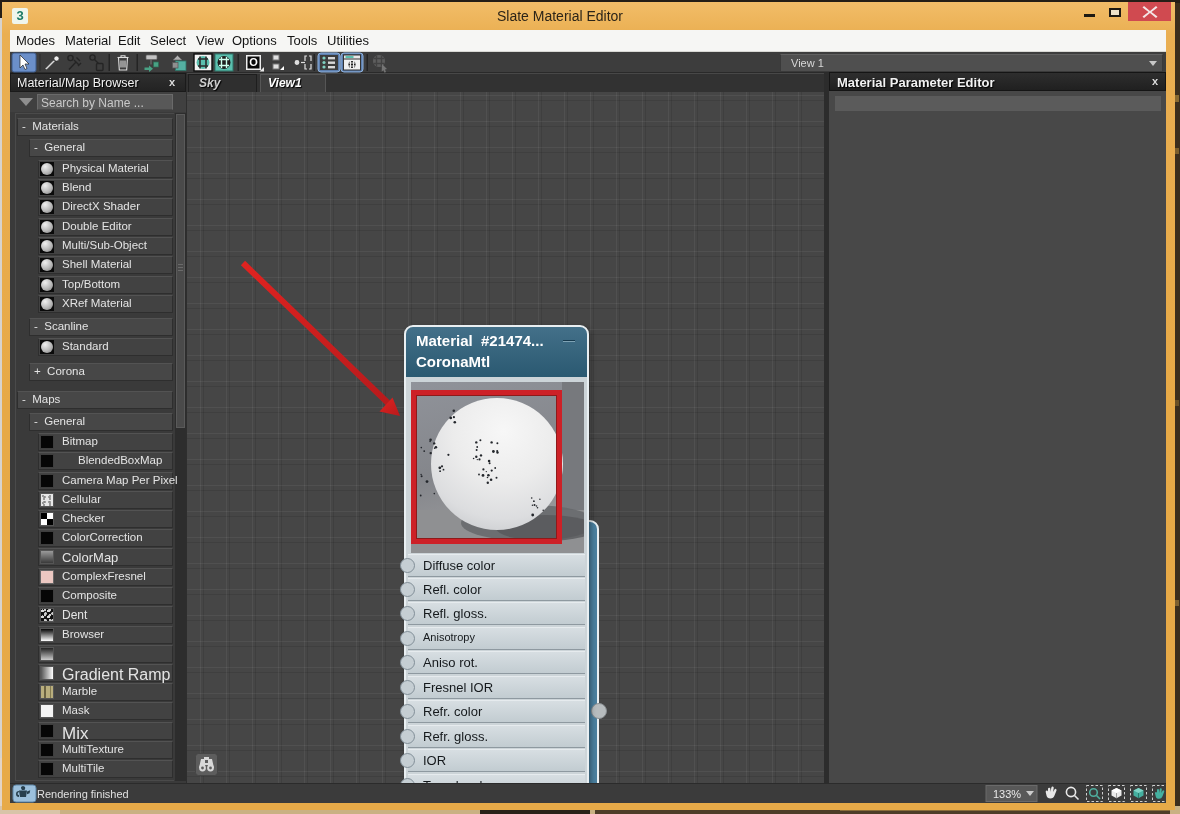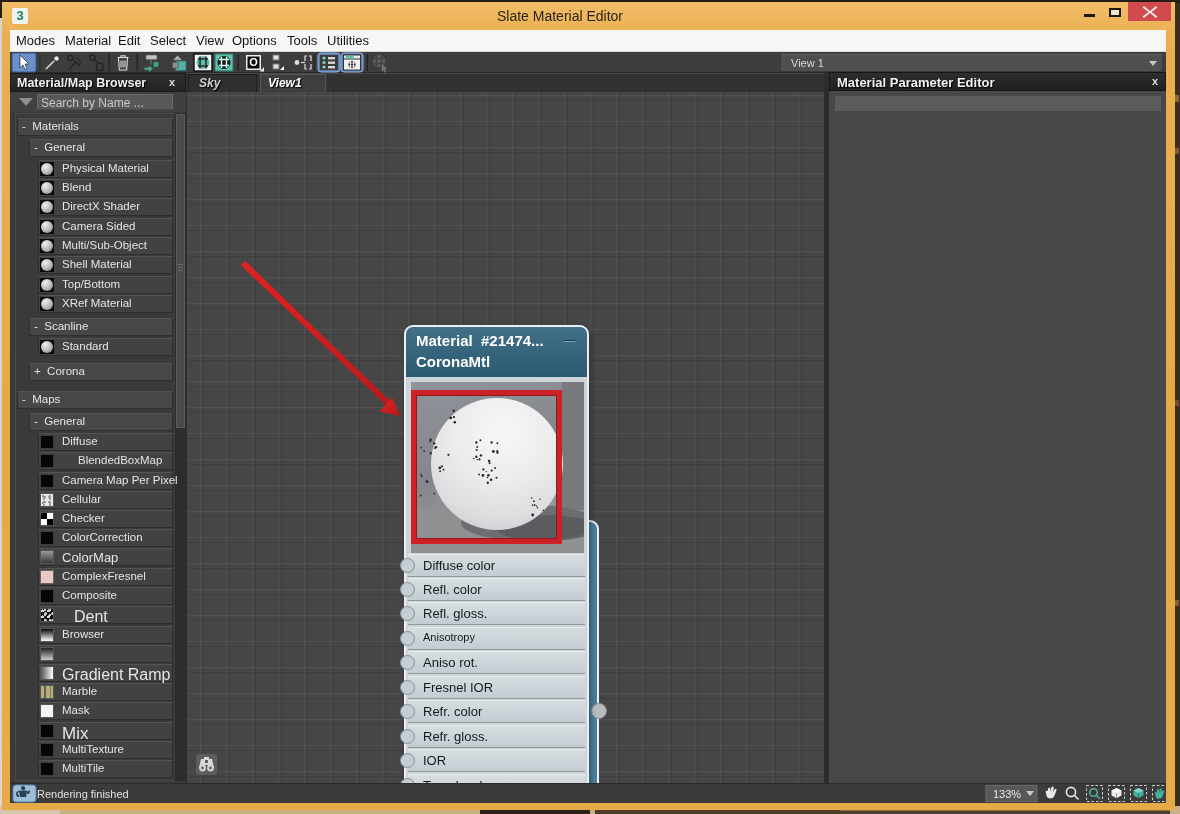--- a/index.html
+++ b/index.html
@@ -196,21 +196,21 @@
       </g>
 <g transform="translate(1142,2)">
         <rect x="0.5" y="0.5" width="16" height="16" fill="none" stroke="#cfcfcf" stroke-dasharray="2.5 2"></rect>
         <path d="M5 9 v-4 q0-1 1-1 q1 0 1 1 v3 l.8-4 q.2-1 1.2-.8 q1 .2 .8 1.2 l-.5 3.6 l1.2-2.2 q.5-.9 1.3-.4 q.8 .5 .4 1.4 l-1.7 4.4 q-.9 2.6 -3.4 2.6 q-2.9 0 -3.4-2.6 l-.7-3 q-.2-1 .8-1.2 q.9-.2 1.2 .8 Z" fill="#45b0a0"></path>
       </g>
 </svg>
 
 <div class="ab" style="left:10px;top:73px;width:1156px;height:710px;background:#2e2e2e"></div>
 <div class="ab" style="left:10px;top:73px;width:176px;height:710px;background:#3a3a3a"></div>
 <div class="ab" style="left:10px;top:73px;width:176px;height:19px;background:linear-gradient(180deg,#2f2f2f,#232323);border:1px solid #1a1a1a"></div>
-<div class="ab" style="left:17px;top:76px;font-size:12.5px;font-weight:bold;color:#f2f2f2;text-shadow:1px 1px 1px #000">Material/Map Browser</div>
+<div class="ab" style="left:17px;top:76px;font-size:12.5px;font-weight:normal;color:#f2f2f2;text-shadow:1px 1px 1px #000">Material/Map Browser</div>
 <div class="ab" style="left:169px;top:76px;font-size:11px;font-weight:bold;color:#ddd">x</div>
 <div class="ab" style="left:10px;top:92px;width:176px;height:20px;background:#404040"></div>
 <div class="ab" style="left:19px;top:98px;width:0;height:0;border-left:7px solid transparent;border-right:7px solid transparent;border-top:8px solid #8f8f8f"></div>
 <div class="ab" style="left:37px;top:94px;width:136px;height:16px;background:#585858;border:1px solid #6a6a6a;border-bottom-color:#484848"></div>
 <div class="ab" style="left:41px;top:96px;font-size:12px;color:#c9c9c9">Search by Name ...</div>
 <div class="ab" style="left:15px;top:113px;width:159px;height:668px;background:#3a3a3a;border:1px solid #4a4a4a;border-right:none"></div>
 <div class="ab" style="left:175px;top:113px;width:11px;height:668px;background:#2d2d2d"></div>
 <div class="ab" style="left:176px;top:114px;width:9px;height:314px;background:#4a4a4a;border:1px solid #5a5a5a"></div>
 <div class="ab" style="left:178px;top:264px;width:5px;height:1px;background:#6a6a6a"></div>
 <div class="ab" style="left:178px;top:267px;width:5px;height:1px;background:#6a6a6a"></div>
@@ -231,21 +231,21 @@
 <div class="ab" style="left:62px;top:181px;font-size:11.5px;color:#e4e4e4">Blend</div>
 <div class="ab" style="left:38px;top:198px;width:135px;height:18px;background:#424242;border:1px solid #2e2e2e;border-top-color:#535353"></div>
 <div class="ab" style="left:40px;top:200px;width:14px;height:14px;background:#0a0a0a">
       <div class="ab" style="left:1px;top:1px;width:12px;height:12px;border-radius:50%;background:radial-gradient(circle at 35% 30%,#f0f0f0,#b8b8b8 55%,#7a7a7a)"></div>
     </div>
 <div class="ab" style="left:62px;top:200px;font-size:11.5px;color:#e4e4e4">DirectX Shader</div>
 <div class="ab" style="left:38px;top:218px;width:135px;height:18px;background:#424242;border:1px solid #2e2e2e;border-top-color:#535353"></div>
 <div class="ab" style="left:40px;top:220px;width:14px;height:14px;background:#0a0a0a">
       <div class="ab" style="left:1px;top:1px;width:12px;height:12px;border-radius:50%;background:radial-gradient(circle at 35% 30%,#f0f0f0,#b8b8b8 55%,#7a7a7a)"></div>
     </div>
-<div class="ab" style="left:62px;top:220px;font-size:11.5px;color:#e4e4e4">Camera Sided</div>
+<div class="ab" style="left:62px;top:220px;font-size:11.5px;color:#e4e4e4">Double Editor</div>
 <div class="ab" style="left:38px;top:237px;width:135px;height:18px;background:#424242;border:1px solid #2e2e2e;border-top-color:#535353"></div>
 <div class="ab" style="left:40px;top:239px;width:14px;height:14px;background:#0a0a0a">
       <div class="ab" style="left:1px;top:1px;width:12px;height:12px;border-radius:50%;background:radial-gradient(circle at 35% 30%,#f0f0f0,#b8b8b8 55%,#7a7a7a)"></div>
     </div>
 <div class="ab" style="left:62px;top:239px;font-size:11.5px;color:#e4e4e4">Multi/Sub-Object</div>
 <div class="ab" style="left:38px;top:256px;width:135px;height:18px;background:#424242;border:1px solid #2e2e2e;border-top-color:#535353"></div>
 <div class="ab" style="left:40px;top:258px;width:14px;height:14px;background:#0a0a0a">
       <div class="ab" style="left:1px;top:1px;width:12px;height:12px;border-radius:50%;background:radial-gradient(circle at 35% 30%,#f0f0f0,#b8b8b8 55%,#7a7a7a)"></div>
     </div>
 <div class="ab" style="left:62px;top:258px;font-size:11.5px;color:#e4e4e4">Shell Material</div>
@@ -267,21 +267,21 @@
     </div>
 <div class="ab" style="left:62px;top:340px;font-size:11.5px;color:#e4e4e4">Standard</div>
 <div class="ab" style="left:29px;top:363px;width:144px;height:18px;background:#474747;border:1px solid #2e2e2e;border-top-color:#535353"></div>
 <div class="ab" style="left:34px;top:365px;font-size:11.5px;color:#e4e4e4">+&nbsp;&nbsp;Corona</div>
 <div class="ab" style="left:17px;top:391px;width:156px;height:18px;background:#474747;border:1px solid #2e2e2e;border-top-color:#535353"></div>
 <div class="ab" style="left:22px;top:393px;font-size:11.5px;color:#e4e4e4">-&nbsp;&nbsp;Maps</div>
 <div class="ab" style="left:29px;top:413px;width:144px;height:18px;background:#474747;border:1px solid #2e2e2e;border-top-color:#535353"></div>
 <div class="ab" style="left:34px;top:415px;font-size:11.5px;color:#e4e4e4">-&nbsp;&nbsp;General</div>
 <div class="ab" style="left:38px;top:433px;width:135px;height:18px;background:#424242;border:1px solid #2e2e2e;border-top-color:#535353"></div>
 <div class="ab" style="left:40px;top:435px;width:14px;height:14px;background:#060606;border:1px solid #3e3e3e"></div>
-<div class="ab" style="left:62px;top:435px;font-size:11.5px;color:#e4e4e4">Diffuse</div>
+<div class="ab" style="left:62px;top:435px;font-size:11.5px;color:#e4e4e4">Bitmap</div>
 <div class="ab" style="left:38px;top:452px;width:135px;height:18px;background:#424242;border:1px solid #2e2e2e;border-top-color:#535353"></div>
 <div class="ab" style="left:40px;top:454px;width:14px;height:14px;background:#060606;border:1px solid #3e3e3e"></div>
 <div class="ab" style="left:78px;top:454px;font-size:11.5px;color:#e4e4e4">BlendedBoxMap</div>
 <div class="ab" style="left:38px;top:472px;width:135px;height:18px;background:#424242;border:1px solid #2e2e2e;border-top-color:#535353"></div>
 <div class="ab" style="left:40px;top:474px;width:14px;height:14px;background:#060606;border:1px solid #3e3e3e"></div>
 <div class="ab" style="left:62px;top:474px;font-size:11.5px;color:#e4e4e4">Camera Map Per Pixel</div>
 <div class="ab" style="left:38px;top:491px;width:135px;height:18px;background:#424242;border:1px solid #2e2e2e;border-top-color:#535353"></div>
 <div class="ab" style="left:40px;top:493px;width:14px;height:14px;background:#e8e8e8;border:1px solid #555;background-image:radial-gradient(circle at 30% 30%,#999 1px,transparent 1.4px),radial-gradient(circle at 70% 60%,#888 1px,transparent 1.4px),radial-gradient(circle at 50% 80%,#999 1px,transparent 1.4px);background-size:7px 7px,5px 5px,6px 6px"></div>
 <div class="ab" style="left:62px;top:493px;font-size:11.5px;color:#e4e4e4">Cellular</div>
 <div class="ab" style="left:38px;top:510px;width:135px;height:18px;background:#424242;border:1px solid #2e2e2e;border-top-color:#535353"></div>
@@ -294,21 +294,21 @@
 <div class="ab" style="left:40px;top:550px;width:14px;height:14px;border:1px solid #555;background:linear-gradient(180deg,#9a9a9a,#3a3a3a)"></div>
 <div class="ab" style="left:62px;top:550px;font-size:13px;color:#e4e4e4">ColorMap</div>
 <div class="ab" style="left:38px;top:568px;width:135px;height:18px;background:#424242;border:1px solid #2e2e2e;border-top-color:#535353"></div>
 <div class="ab" style="left:40px;top:570px;width:14px;height:14px;border:1px solid #666;background:#ecc8c2"></div>
 <div class="ab" style="left:62px;top:570px;font-size:11.5px;color:#e4e4e4">ComplexFresnel</div>
 <div class="ab" style="left:38px;top:587px;width:135px;height:18px;background:#424242;border:1px solid #2e2e2e;border-top-color:#535353"></div>
 <div class="ab" style="left:40px;top:589px;width:14px;height:14px;background:#060606;border:1px solid #3e3e3e"></div>
 <div class="ab" style="left:62px;top:589px;font-size:11.5px;color:#e4e4e4">Composite</div>
 <div class="ab" style="left:38px;top:606px;width:135px;height:18px;background:#424242;border:1px solid #2e2e2e;border-top-color:#535353"></div>
 <div class="ab" style="left:40px;top:608px;width:14px;height:14px;border:1px solid #555;background:#111;background-image:radial-gradient(circle at 25% 30%,#ddd 1.2px,transparent 1.6px),radial-gradient(circle at 65% 65%,#ccc 1.2px,transparent 1.6px),radial-gradient(circle at 80% 25%,#ccc 1px,transparent 1.4px);background-size:6px 6px,7px 7px,5px 5px"></div>
-<div class="ab" style="left:74px;top:608px;font-size:16px;color:#e4e4e4">Dent</div>
+<div class="ab" style="left:62px;top:608px;font-size:12px;color:#e4e4e4">Dent</div>
 <div class="ab" style="left:38px;top:626px;width:135px;height:18px;background:#424242;border:1px solid #2e2e2e;border-top-color:#535353"></div>
 <div class="ab" style="left:40px;top:628px;width:14px;height:14px;border:1px solid #555;background:linear-gradient(180deg,#060606,#fff)"></div>
 <div class="ab" style="left:62px;top:628px;font-size:11.5px;color:#e4e4e4">Browser</div>
 <div class="ab" style="left:38px;top:645px;width:135px;height:18px;background:#424242;border:1px solid #2e2e2e;border-top-color:#535353"></div>
 <div class="ab" style="left:40px;top:647px;width:14px;height:14px;border:1px solid #555;background:linear-gradient(180deg,#222,#ccc)"></div>
 <div class="ab" style="left:62px;top:672px;font-size:11.5px;color:#e4e4e4">Gradient</div>
 <div class="ab" style="left:38px;top:664px;width:135px;height:18px;background:#424242;border:1px solid #2e2e2e;border-top-color:#535353"></div>
 <div class="ab" style="left:40px;top:666px;width:14px;height:14px;border:1px solid #555;background:linear-gradient(90deg,#555,#fff)"></div>
 <div class="ab" style="left:62px;top:666px;font-size:16px;color:#e4e4e4">Gradient Ramp</div>
 <div class="ab" style="left:38px;top:683px;width:135px;height:18px;background:#424242;border:1px solid #2e2e2e;border-top-color:#535353"></div>

